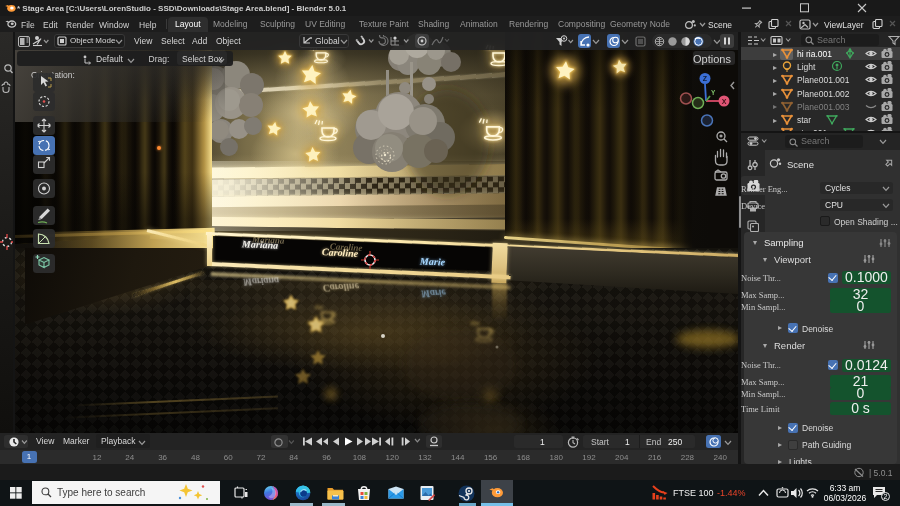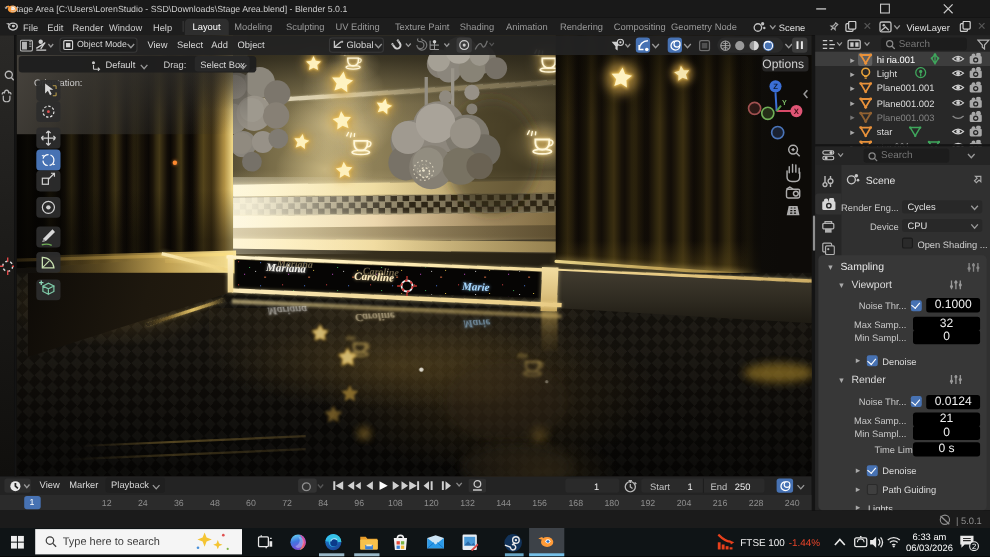--- a/index.html
+++ b/index.html
@@ -1,21 +1,21 @@
 <!DOCTYPE html>
 <html><head>
 <meta charset="utf-8">
 <style>
 * { margin:0; padding:0; box-sizing:border-box; }
 html,body { width:900px; height:506px; overflow:hidden; background:#000; }
 #app { position:relative; width:900px; height:506px; font-family:"Liberation Sans",sans-serif; color:#d5d5d5; overflow:hidden; }
 .abs { position:absolute; }
 
 #title { left:0; top:0; width:900px; height:16px; background:#191919; }
-#title .txt { position:absolute; left:4px; top:4px; font-size:8px; color:#cfcfcf; }
+#title .txt { position:absolute; left:17px; top:4px; font-size:8px; color:#cfcfcf;font-weight:bold; }
 
 #menu { left:0; top:16px; width:900px; height:16px; background:#1d1d1d; font-size:8.5px; color:#d0d0d0; }
 #menu .m { position:absolute; top:3.5px; }
 #menu .tab { position:absolute; top:1px; height:15px; line-height:14px; padding:0 7px; color:#999; border-radius:4px 4px 0 0; }
 #menu .tab.act { background:#2e2e2e; color:#fff; }
 
 #lstrip { left:0; top:32px; width:13px; height:401px; overflow:hidden; }
 
 #vp { left:15px; top:32px; width:723px; height:401px; background:#17130c; overflow:hidden; }
 #vp .sc { position:absolute; }
@@ -42,22 +42,22 @@
 .tbtn { position:absolute; background:#2e2e2e; border-radius:2.5px; }
 
 #outl { left:741px; top:32px; width:159px; height:101px; background:#282828; font-size:8.5px; }
 #outl .hdr { position:absolute; left:0; top:0; width:159px; height:16px; background:#242424; }
 #outl .row { position:absolute; left:0; width:159px; height:13.2px; color:#dcdcdc; }
 #outl .row span.nm { position:absolute; left:56px; top:2px; }
 
 #props { left:741px; top:133px; width:159px; height:331px; background:#303030; font-size:8.5px; overflow:hidden; }
 #props .hdr { position:absolute; left:0; top:0; width:159px; height:17px; background:#242424; }
 #props .tabs { position:absolute; left:0; top:17px; width:24px; height:314px; background:#262626; }
-#props .lbl { position:absolute; color:#c8c8c8; text-align:right; white-space:nowrap; }
-.fld { position:absolute; background:#000000; border-radius:2.5px; color:#eee; text-align:center; font-size:11px; }
+#props .lbl { position:absolute; color:#c8c8c8; white-space:nowrap;font-family:Liberation Serif, serif; }
+.fld { position:absolute; background:#14532d; border-radius:2.5px; color:#eee; text-align:center; font-size:14px; }
 .drop { position:absolute; background:#282828; border-radius:2.5px; color:#e2e2e2; font-size:8.5px; }
 .cbx { position:absolute; width:10px; height:10px; background:#4772b3; border-radius:2px; }
 .cbx:after { content:""; position:absolute; left:2.5px; top:0.5px; width:3.5px; height:6px; border:solid #fff; border-width:0 1.6px 1.6px 0; transform:rotate(40deg); }
 .cbxe { position:absolute; width:10px; height:10px; background:#2a2a2a; border:1px solid #1a1a1a; border-radius:2px; }
 .exp { color:#aaa; font-size:8px; }
 
 #status { left:0; top:464px; width:900px; height:16px; background:#1b1b1b; font-size:8.5px; color:#8f8f8f; }
 
 #task { left:0; top:480px; width:900px; height:26px; background:#0f1416; }
 .vdiv { position:absolute; background:#141414; }

